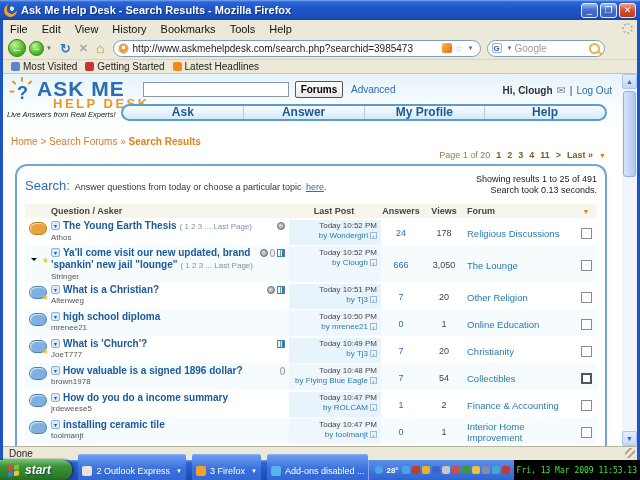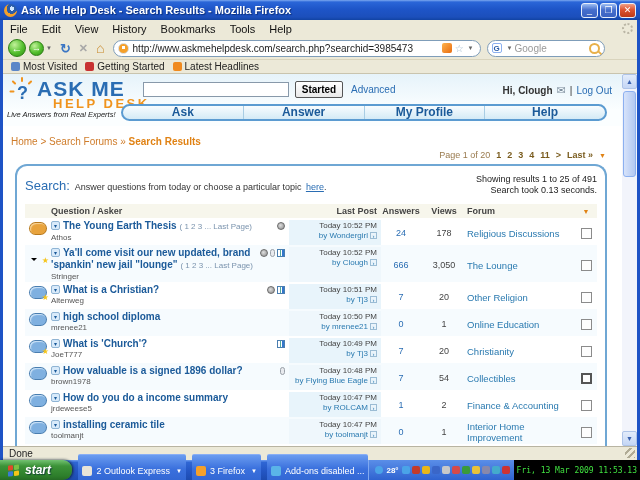--- a/index.html
+++ b/index.html
@@ -100,21 +100,21 @@
   
   .thead{display:flex;background:#f7f6ec;margin-top:8px;height:14px;align-items:center;
     font-size:9px;font-weight:bold;color:#444}
   .c-ico{width:26px;flex:0 0 auto}
   .c-q{flex:1;position:relative}
   .c-last{width:92px;flex:0 0 auto;text-align:right;padding-right:4px;box-sizing:border-box}
   .c-ans{width:40px;flex:0 0 auto;}
   .c-views{width:46px;flex:0 0 auto;text-align:center}
   .c-forum{width:108px;flex:0 0 auto}
   .c-chk{width:22px;flex:0 0 auto;text-align:center}
-  .thead .c-last{text-align:right;padding-left:2px}
+  .thead .c-last{text-align:center;padding-left:2px}
   .sortdd{color:#e08214;font-size:7px}
   .row{display:flex;min-height:25px;align-items:stretch;padding-top:2px}
   .row.alt{background:#f6fbfe}
   .row .c-ico{display:flex;justify-content:center;padding-top:3px}
   .bubble{width:16px;height:11px;border-radius:6px;position:relative}
   .bubble::after{content:"";position:absolute;left:1px;bottom:-3px;border:3px solid transparent;border-top-color:inherit}
   .bubble.orange{background:#e8a33d;border-top-color:#e8a33d;box-shadow:inset 1px 1px 1px #f7d49a,0 0 0 1px #b87a1e}
   .bubble.blue,.bubble.blue-star{background:#7fb0e0;border-top-color:#7fb0e0;box-shadow:inset 1px 1px 1px #cde3f7,0 0 0 1px #4a7eb0}
   .bubble .st{display:none}
   .bubble.blue-star .st,.bubble.orange-star .st{display:block;position:absolute;right:-3px;bottom:-4px;color:#f5c51d;font-size:8px;line-height:8px}
@@ -228,21 +228,21 @@
         <span class="q">?</span>
         <span class="ray" style="left:10px;top:-2px"></span>
         <span class="ray" style="left:2px;top:1px;transform:rotate(-45deg)"></span>
         <span class="ray" style="left:18px;top:1px;transform:rotate(45deg)"></span>
         <span class="ray" style="left:0;top:10px;transform:rotate(-90deg)"></span>
       </span>
       <span class="logo-l1">ASK ME</span>
       <span class="logo-l2">HELP DESK</span>
       <span class="tagline">Live Answers from Real Experts!</span>
       <span class="hsearch"></span>
-      <span class="hsearchbtn">Started</span>
+      <span class="hsearchbtn">Forums</span>
       <span class="adv">Advanced</span>
       <span class="greet">
         <b>Hi, Clough</b>
         <span class="envelope">✉</span>
         <span>|</span>
         <span class="logout">Log Out</span>
       </span>
       <span class="navpill" id="nav-tabs">
           <span class="navtab">Ask</span>
           <span class="navtab">Answer</span>

